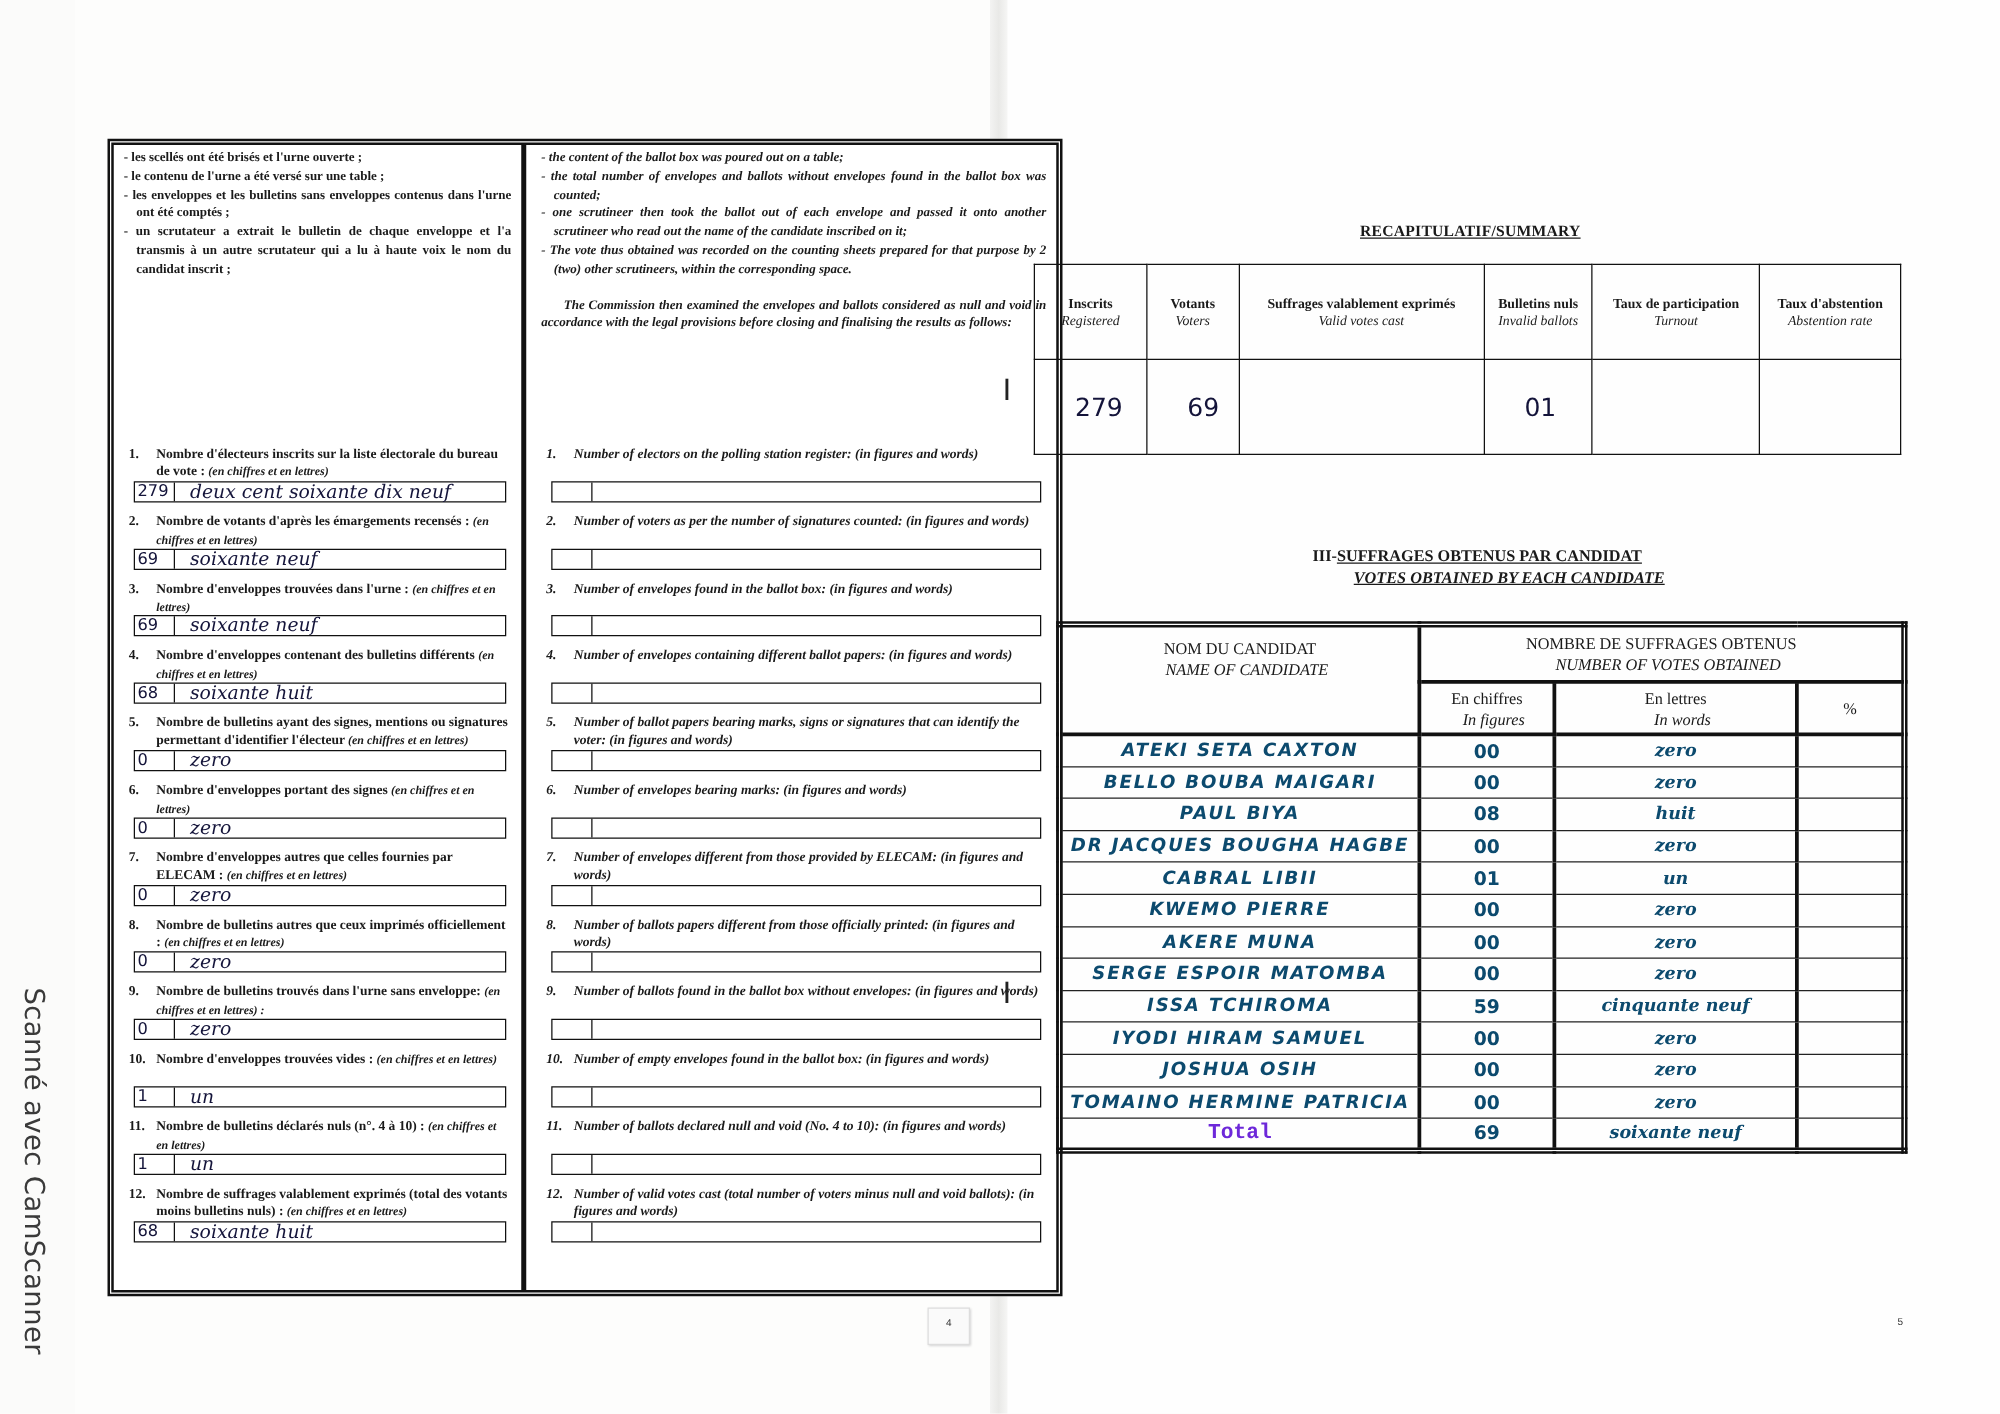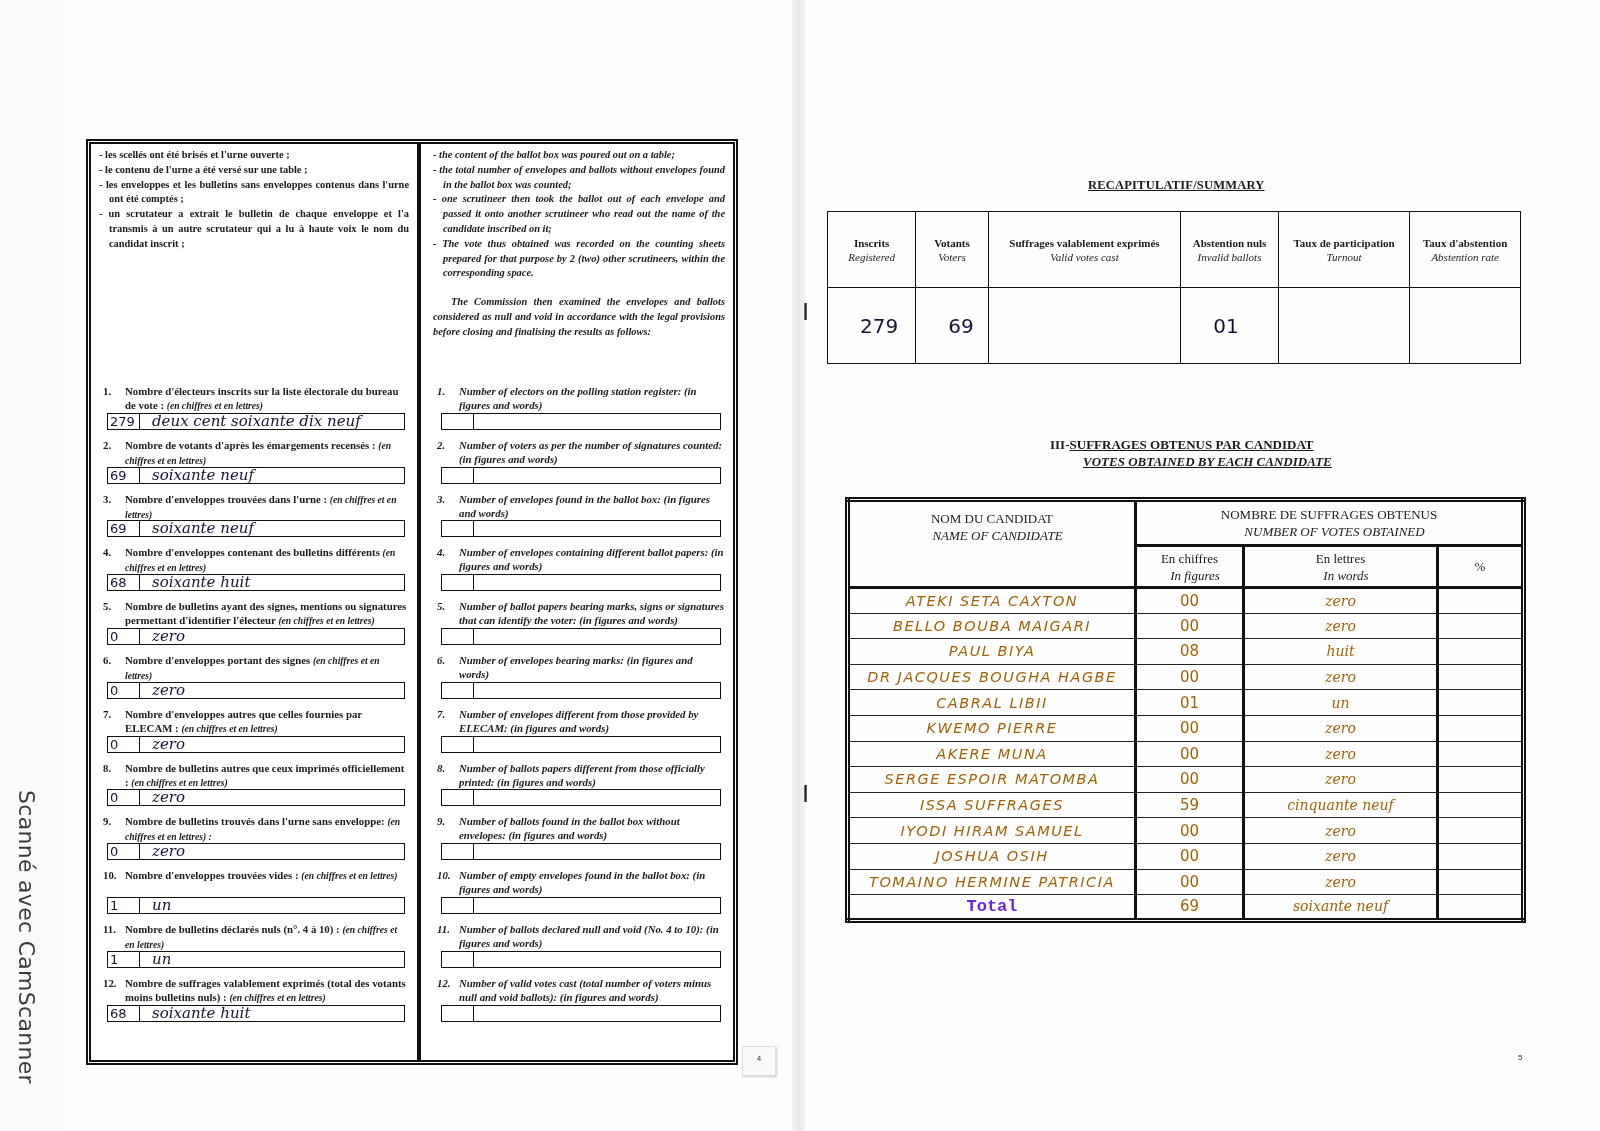--- a/index.html
+++ b/index.html
@@ -11,24 +11,23 @@
     writing-mode: vertical-rl; font-size: 22px; color: #3a3a3a;
     font-family: "DejaVu Sans", sans-serif; letter-spacing: 0.3px;
   }
   .page-left-bg { position: absolute; left: 60px; top: 0; width: 740px; height: 1131px; background: #fdfdfc; }
   .page-right-bg { position: absolute; left: 800px; top: 0; width: 800px; height: 1131px; background: #fefefe; }
   .fold { position: absolute; left: 792px; top: 0; width: 14px; height: 1131px;
     background: linear-gradient(90deg, #f3f3f2, #e9e9e7, #f6f6f5); }
 
   
   .form-frame {
-    position: absolute; left: 86px; top: 111px; width: 652px; height: 926px;
+    position: absolute; left: 86px; top: 111px; width: 764px; height: 926px;
     border: 4px double #111; border-width: 5px; border-style: double;
     background: #fff;
-    margin-top: 28px;
   }
   .col { position: absolute; top: 0; bottom: 0; padding: 4px 8px; }
   .col-fr { left: 0; width: 330px; border-right: 4px solid #111; }
   .col-en { left: 334px; right: 0; }
   .fr-text { font-family: "Liberation Serif", serif; font-size: 10.4px; line-height: 14.8px; font-weight: bold; text-align: justify; }
   .en-text { font-family: "Liberation Serif", serif; font-size: 10.4px; line-height: 14.8px; font-weight: bold; font-style: italic; text-align: justify; }
   .bullets li { list-style: none; padding-left: 10px; text-indent: -10px; }
   .bullets li::before { content: "- "; }
   .para { text-indent: 18px; margin-top: 8px; }
   .en-text .para { margin-top: 14px; }
@@ -59,21 +58,21 @@
 
   .margin-mark { position: absolute; font-size: 18px; color: #222; font-weight: bold; }
 
   .votes-title { position: absolute; left: 1050px; top: 436px; font-family: "Liberation Serif", serif; font-weight: bold; font-size: 13px; line-height: 17px; }
   .votes-title .t1 { text-decoration: underline; margin-top: 11px; }
   .votes-title .t2 { display: block; padding-left: 33px; font-style: italic; text-decoration: underline; }
 
   .votes-table { position: absolute; left: 845px; top: 497px; width: 681px; border: 5px double #111; font-family: "Liberation Serif", serif; }
   .votes-table th { font-weight: normal; font-size: 13px; line-height: 17px; border: 1.4px solid #111; text-align: center; }
   .votes-table th .en { display: block; font-style: italic; padding-left: 11px; }
-  .votes-table td { border-bottom: 1.2px solid #222; height: 25.6px; font-family: "DejaVu Sans", sans-serif; color: #a16207; font-size: 15px; }
+  .votes-table td { border-bottom: 1.2px solid #222; height: 25.6px; font-family: "DejaVu Sans", sans-serif; color: #0c4a6e; font-size: 15px; font-weight: bold; }
   .votes-table td.name { text-align: center; font-size: 14.5px; letter-spacing: 1.5px; border-right: 3px solid #111; font-style: italic; }
   .votes-table td.fig { text-align: center; border-right: 3px solid #111; width: 108px; }
   .votes-table td.words { text-align: center; border-right: 3px solid #111; width: 194px; font-family: "DejaVu Serif", serif; font-style: italic; font-size: 14px; }
   .votes-table td.pct { width: 86px; }
   .votes-table tr.total td.name { font-family: Liberation Mono, monospace; font-weight: bold; font-style: normal; font-size: 17px; color: #6d28d9; letter-spacing: 0; text-align: center; }
   .thick-bottom th { border-bottom: 3px solid #111; }
   .hdr-main { height: 46px; border-bottom: 3px solid #111 !important; }
 </style>
 </head>
 <body>
@@ -289,21 +288,21 @@
 
 <span class="margin-mark" style="left:803px;top:300px;">|</span>
 <span class="margin-mark" style="left:803px;top:782px;">|</span>
 
 <table class="summary-table">
   <tbody>
       <tr>
     <th><span>Inscrits</span><span class="en">Registered</span></th>
     <th><span>Votants</span><span class="en">Voters</span></th>
     <th><span>Suffrages valablement exprimés</span><span class="en">Valid votes cast</span></th>
-    <th><span>Abstention nuls</span><span class="en">Invalid ballots</span></th>
+    <th><span>Bulletins nuls</span><span class="en">Invalid ballots</span></th>
     <th><span>Taux de participation</span><span class="en">Turnout</span></th>
     <th><span>Taux d'abstention</span><span class="en">Abstention rate</span></th>
   </tr>
   <tr>
     <td>279</td>
     <td>69</td>
     <td></td>
     <td>01</td>
     <td></td>
     <td></td>
@@ -377,21 +376,21 @@
         <td class="words">zero</td>
         <td class="pct"></td>
       </tr>
       <tr>
         <td class="name">SERGE ESPOIR MATOMBA</td>
         <td class="fig">00</td>
         <td class="words">zero</td>
         <td class="pct"></td>
       </tr>
       <tr>
-        <td class="name">ISSA SUFFRAGES</td>
+        <td class="name">ISSA TCHIROMA</td>
         <td class="fig">59</td>
         <td class="words">cinquante neuf</td>
         <td class="pct"></td>
       </tr>
       <tr>
         <td class="name">IYODI HIRAM SAMUEL</td>
         <td class="fig">00</td>
         <td class="words">zero</td>
         <td class="pct"></td>
       </tr>

